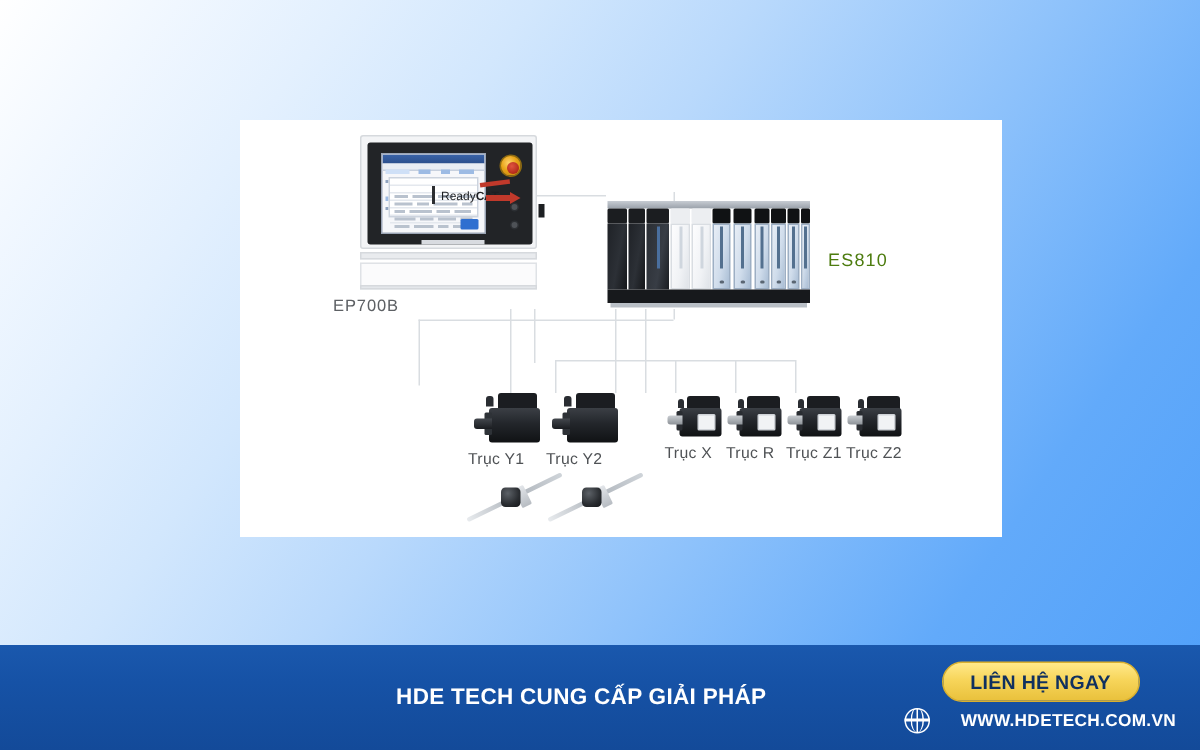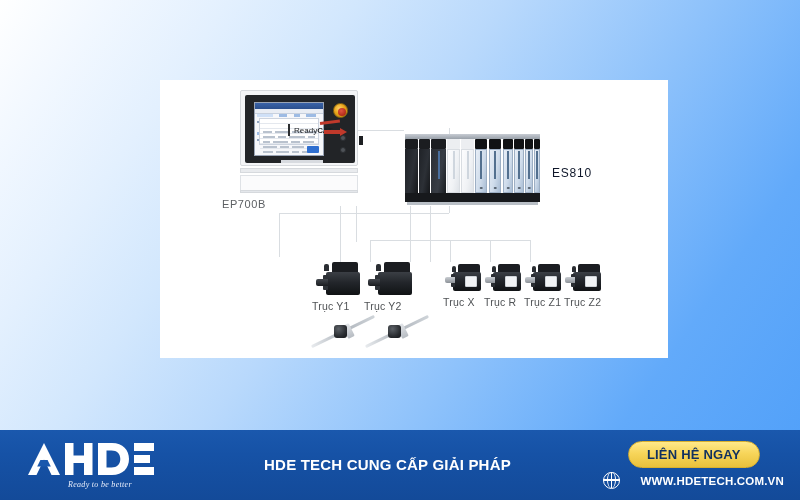--- a/index.html
+++ b/index.html
@@ -222,21 +222,21 @@
   .mod.dark2 .face{ background:linear-gradient(100deg,#2a2e34 0%,#383d45 60%,#1a1d21 100%); }
   
   .mod.white .cap{ background:#eceef1; }
   .mod.white .face{ background:linear-gradient(100deg,#fdfdfe 0%,#f0f2f5 60%,#dfe3e8 100%); border:1px solid #d9dde2; }
   .mod.white .slit{ background:#cfd6de; }
   
   .mod.axis .cap{ background:#101214; }
   .mod.axis .face{ background:linear-gradient(100deg,#e8eef6 0%,#cfdceb 55%,#a9bdd4 100%); border:1px solid #9dafc4; }
   .mod.axis .slit{ background:#53708f; }
 
-  #label-es810{ left:392px; top:86px; font-size:12px; color:#0f172a; letter-spacing:.8px; }
+  #label-es810{ left:392px; top:86px; font-size:12px; color:#4d7c0f; letter-spacing:.8px; }
 
   
   .motor{ position:absolute; }
   .motor .brake{
     position:absolute; left:16px; top:0; width:26px; height:11px;
     background:#1b1d21; border-radius:2px 2px 0 0;
   }
   .motor .nub{
     position:absolute; left:8px; top:2px; width:5px; height:7px;
     background:#2a2d32; border-radius:2px 2px 0 0;
@@ -561,37 +561,20 @@
   </div>
   <div class="ballscrew" style="left:202px; top:232px;">
     <div class="rod"></div>
       <div class="collar"></div>
       <div class="nut"></div>
   </div>
 </div>
 
 <div id="banner">
 
-  <div id="banner-logo">
-    <svg width="140" height="40" viewBox="0 0 140 40" aria-hidden="true">
-
-      <path d="M4 36 L20 4 L36 36 L27.5 36 L20 20.5 L12.5 36 Z" fill="#ffffff"></path>
-      <path d="M13.2 27.5 L26.8 27.5 L23.6 21 L16.4 21 Z" fill="#1a58ad"></path>
-
-      <path d="M41 4 L49.5 4 L49.5 16.5 L60 16.5 L60 4 L68.5 4 L68.5 36 L60 36 L60 24 L49.5 24 L49.5 36 L41 36 Z" fill="#ffffff"></path>
-
-      <path d="M74 4 L88 4 C99 4 105 11 105 20 C105 29 99 36 88 36 L74 36 Z
-               M82.5 11.5 L82.5 28.5 L87.5 28.5 C93 28.5 96.3 25.2 96.3 20 C96.3 14.8 93 11.5 87.5 11.5 Z" fill="#ffffff" fill-rule="evenodd"></path>
-
-      <rect x="110" y="4" width="20" height="8" fill="#ffffff"></rect>
-      <rect x="110" y="16" width="16" height="8" fill="#ffffff"></rect>
-      <rect x="110" y="28" width="20" height="8" fill="#ffffff"></rect>
-    </svg>
-    <div id="logo-tagline">Ready to be better</div>
-  </div>
 
   <div id="banner-slogan">
     <div class="l1">HDE TECH CUNG CẤP GIẢI PHÁP</div>
   </div>
 
   <div id="banner-right">
     <div id="cta-button">LIÊN HỆ NGAY</div>
     <div id="web-row">
       <span id="globe-icon">
           <span id="globe-inner"></span>

